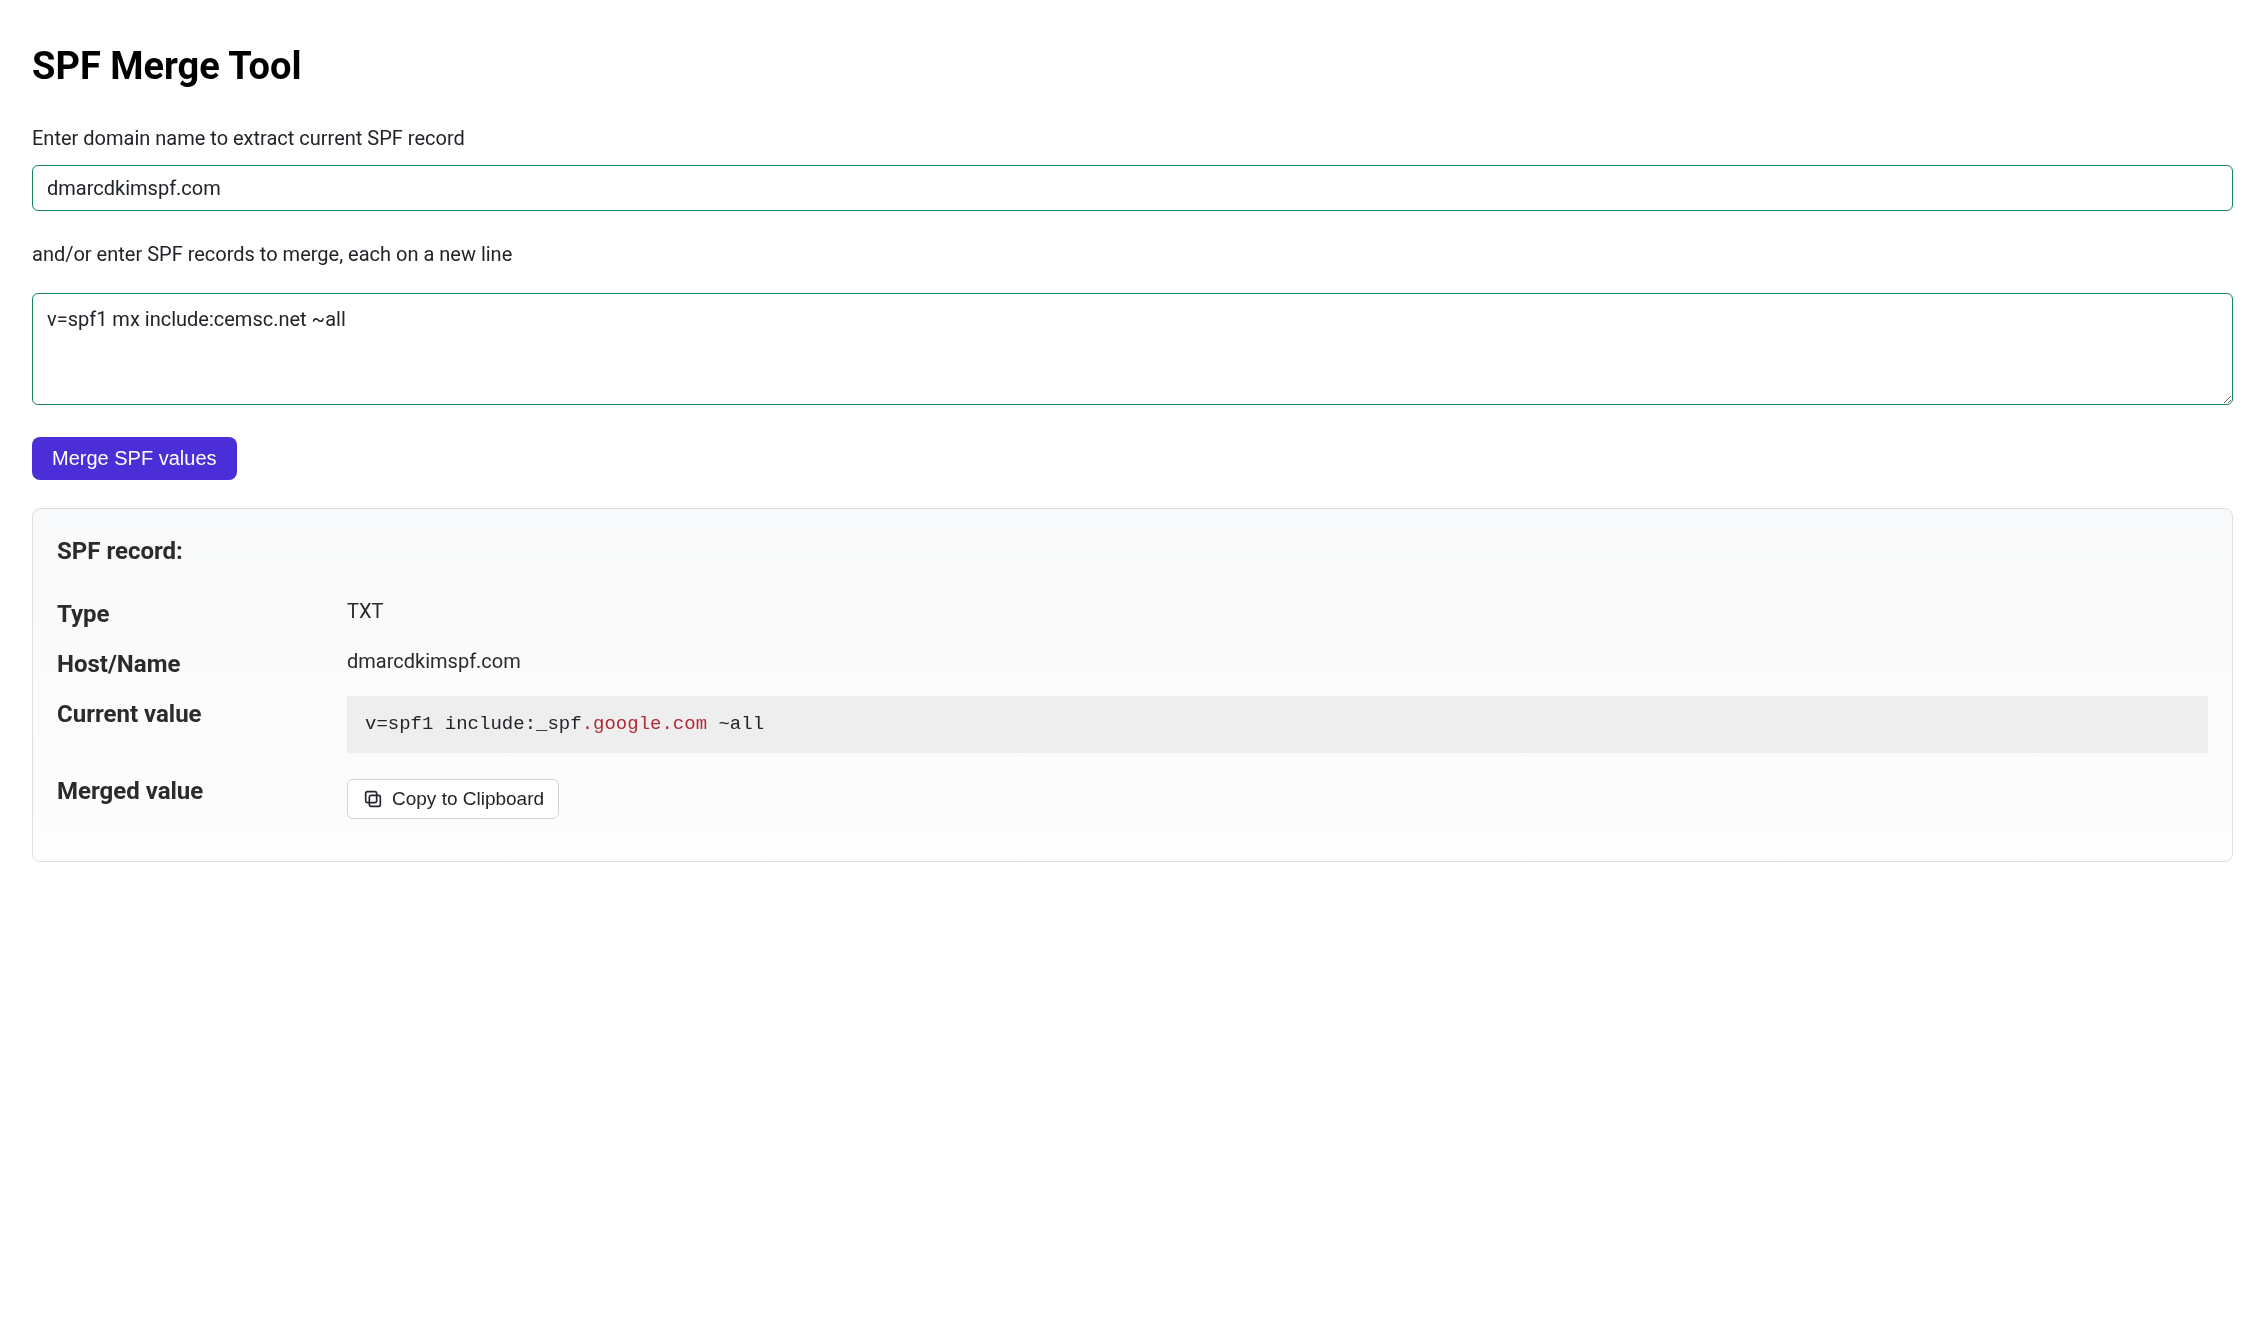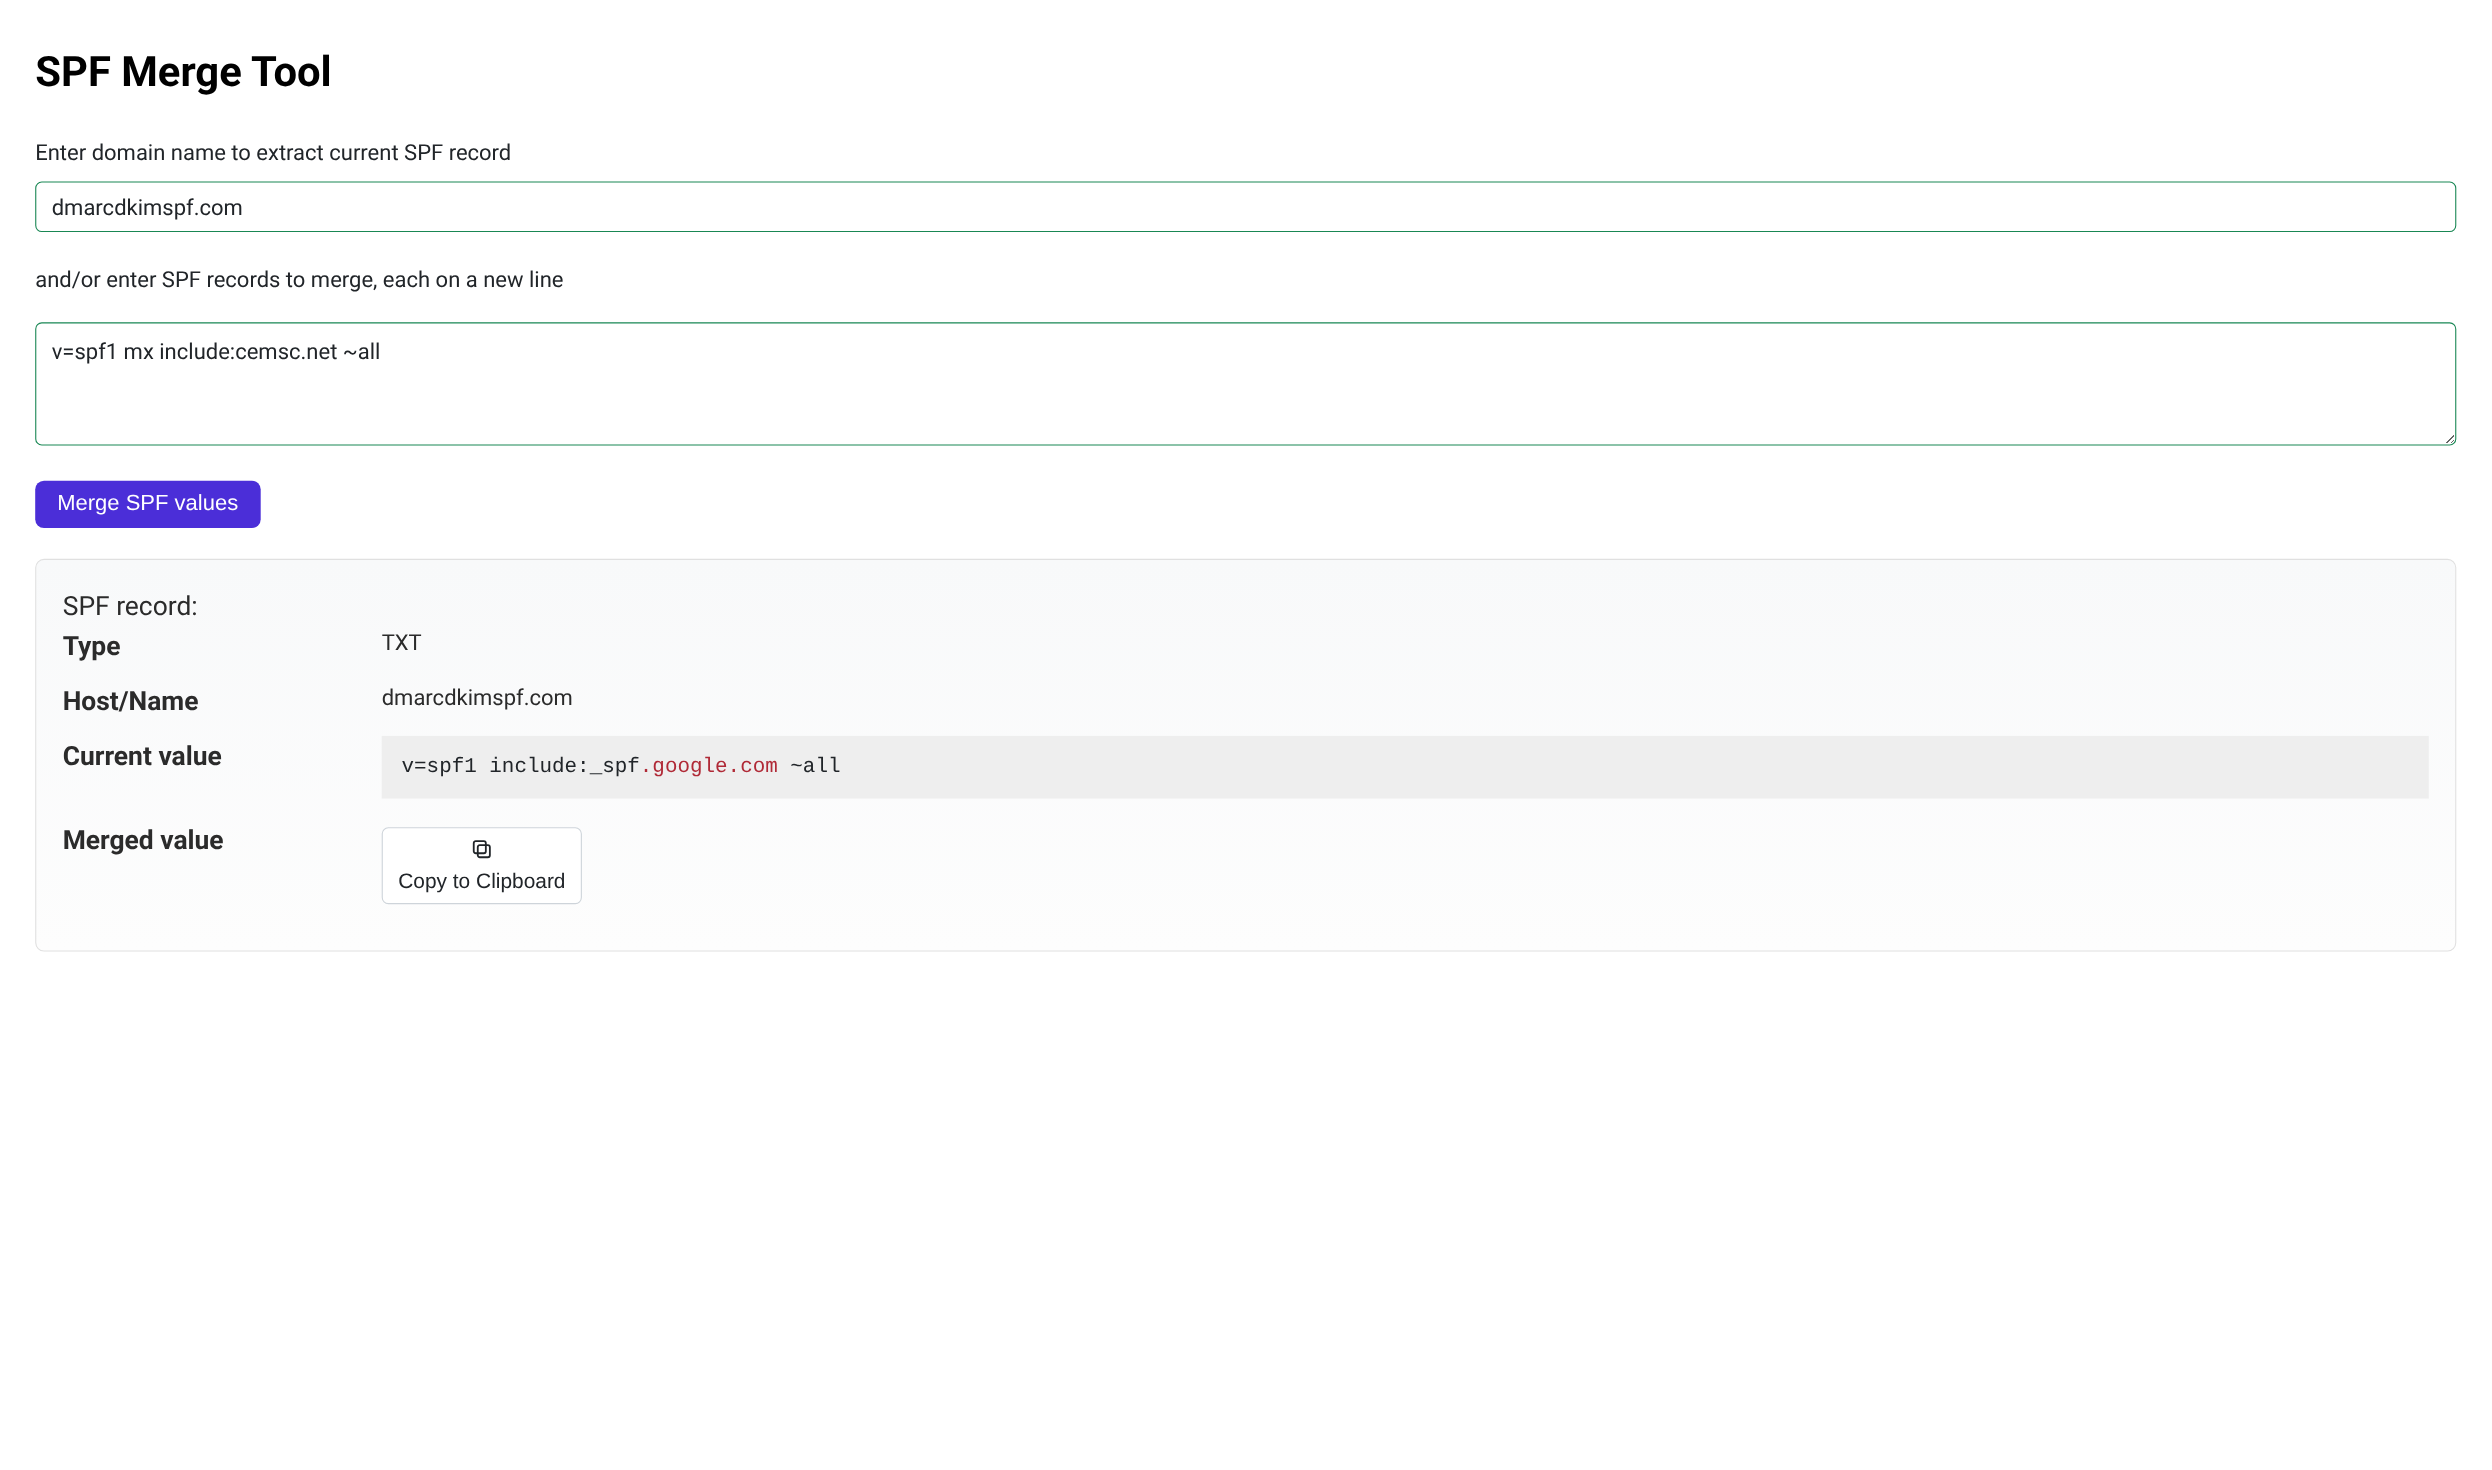--- a/index.html
+++ b/index.html
@@ -55,22 +55,22 @@
   }
 
   .card {
     border: 1px solid #e0e0e0;
     border-radius: 8px;
     background: linear-gradient(to bottom, #f8f9fa, #fdfdfd);
     padding: 24px 24px 28px 24px;
   }
   .card-title {
     font-size: 24px;
-    font-weight: 400;
-    margin: 0 0 0 0;
+    font-weight: 700;
+    margin: 0 0 27px 0;
     color: #2b2b2b;
   }
   .kv-row {
     display: flex;
     align-items: flex-start;
     margin-bottom: 14px;
   }
   .kv-key {
     flex: 0 0 290px;
     font-weight: 700;
@@ -98,21 +98,20 @@
     align-items: center;
     gap: 8px;
     background: #fff;
     border: 1px solid #ced4da;
     border-radius: 6px;
     font-size: 19px;
     padding: 8px 14px;
     cursor: pointer;
     color: #212529;
     margin-top: 6px;
-    flex-direction: column;
   }
   .copy-icon { width: 22px; height: 22px; flex: 0 0 22px; }
 </style>
 </head>
 <body>
 
 
 
 <h1 class="page-title">SPF Merge Tool</h1>
 

